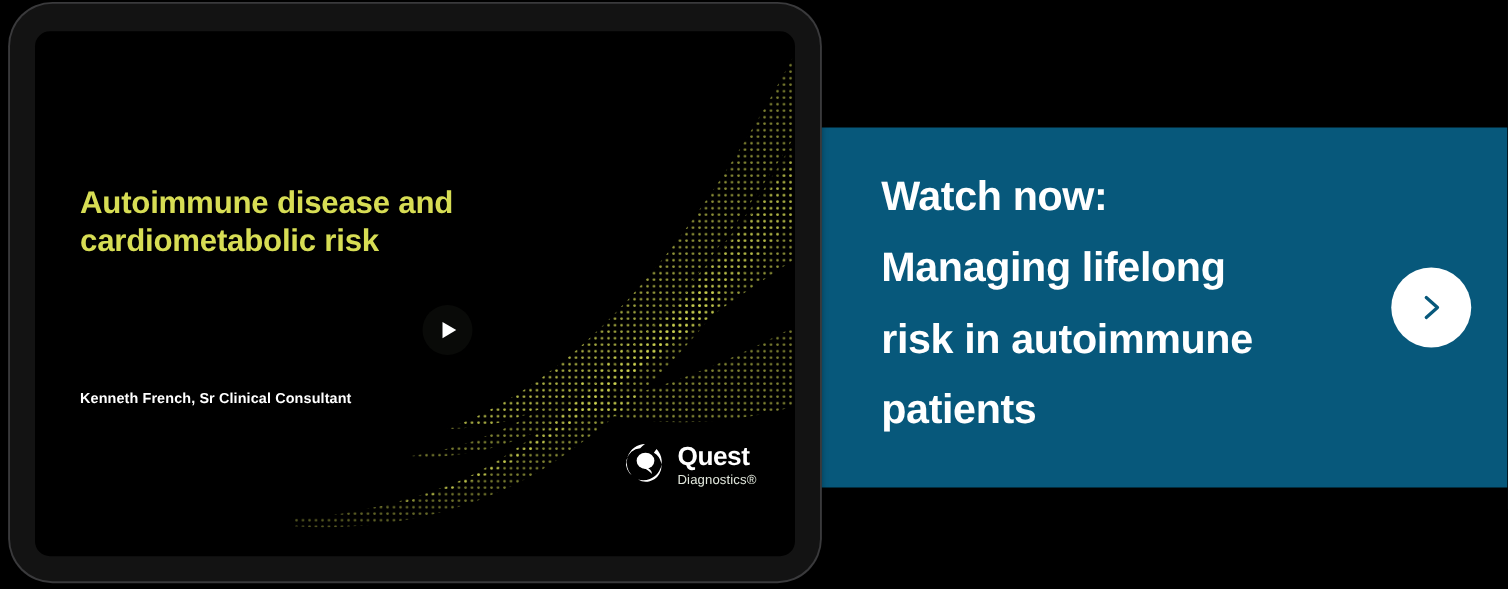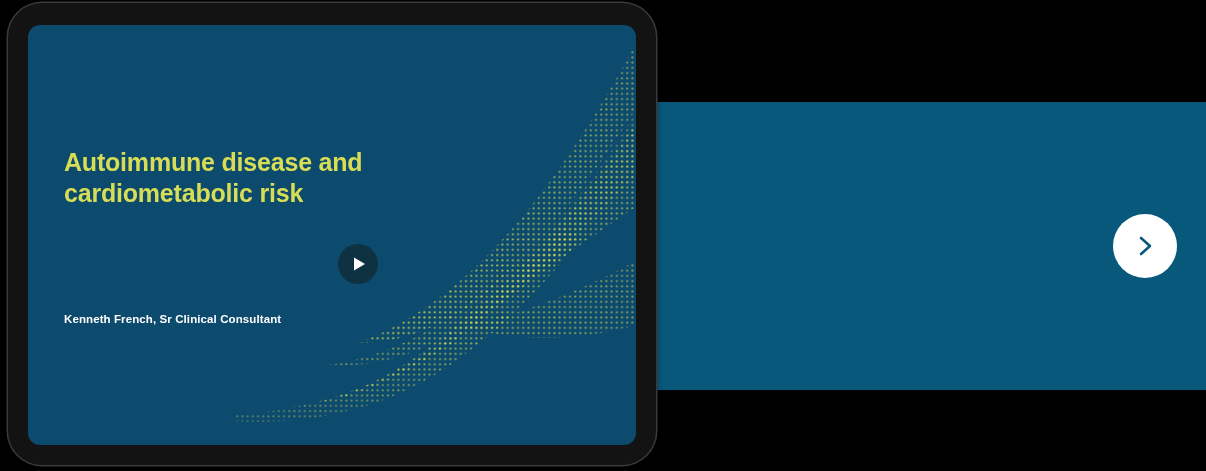--- a/index.html
+++ b/index.html
@@ -63,21 +63,21 @@
     border-radius: 34px;
     box-shadow: 0 0 0 1.5px #3a3a3c, 0 2px 6px rgba(0,0,0,0.6);
     z-index: 2;
   }
   .tablet-screen {
     position: absolute;
     left: 20px;
     top: 22px;
     right: 20px;
     bottom: 20px;
-    background: #0c4a6e;
+    background: #000000;
     border-radius: 12px;
     overflow: hidden;
     text-decoration: underline;
   }
 
   
   .slide-title {
     position: absolute;
     left: 36px;
     top: 122px;
@@ -164,20 +164,24 @@
     justify-content: center;
     cursor: pointer;
     z-index: 5;
   }
   .play-overlay svg { display: block; margin-left: 2px; }
 </style>
 </head>
 <body>
 
 <div class="promo-panel">
+  <div class="promo-headline">Watch now:
+Managing lifelong
+risk in autoimmune
+patients</div>
 
   <div class="promo-arrow-button">
     <span>
       <svg width="26" height="26" viewBox="0 0 26 26" aria-hidden="true">
         <polyline points="9,5 18,13 9,21" fill="none" stroke="#07587b" stroke-width="2.6" stroke-linecap="round" stroke-linejoin="round"></polyline>
       </svg>
     </span>
   </div>
 </div>
 
@@ -232,20 +236,36 @@
                  L552,214 C512,266 466,312 410,348 C346,388 274,400 206,396 Z" fill="url(#dots)"></path>
       </g>
     </svg>
 
     <div class="slide-title">Autoimmune disease and
 cardiometabolic risk</div>
 
 
     <div class="slide-presenter">Kenneth French, Sr Clinical Consultant</div>
 
+    <div class="quest-logo">
+      <span>
+        <svg width="34" height="34" viewBox="0 0 34 34" aria-hidden="true">
+          <path d="M17,2.2 A14.8,14.8 0 0,0 7.6,28.3 A12.3,12.3 0 0,1 13.2,5.6
+                   A14.8,14.8 0 0,1 17,2.2 Z" fill="#ffffff"></path>
+          <path d="M26.2,6.1 A14.8,14.8 0 0,1 11.4,30.6 A12.4,12.4 0 0,0 24.1,9.2 Z" fill="#ffffff"></path>
+          <ellipse cx="17.4" cy="15.6" rx="7.1" ry="6.5" fill="#ffffff"></ellipse>
+          <path d="M17.6,21.0 C20.6,21.6 22.4,23.4 22.6,26.1
+                   C20.2,24.0 18.6,22.4 16.4,21.6 Z" fill="#ffffff"></path>
+        </svg>
+      </span>
+      <span class="quest-wordmark">
+        <span class="quest-name">Quest</span>
+        <span class="quest-tagline">Diagnostics®</span>
+      </span>
+    </div>
 
     <div class="play-overlay">
       <span>
         <svg width="15" height="16" viewBox="0 0 15 16" aria-hidden="true">
           <polygon points="2,1.5 13,8 2,14.5" fill="#ffffff"></polygon>
         </svg>
       </span>
     </div>
 
   </div>

